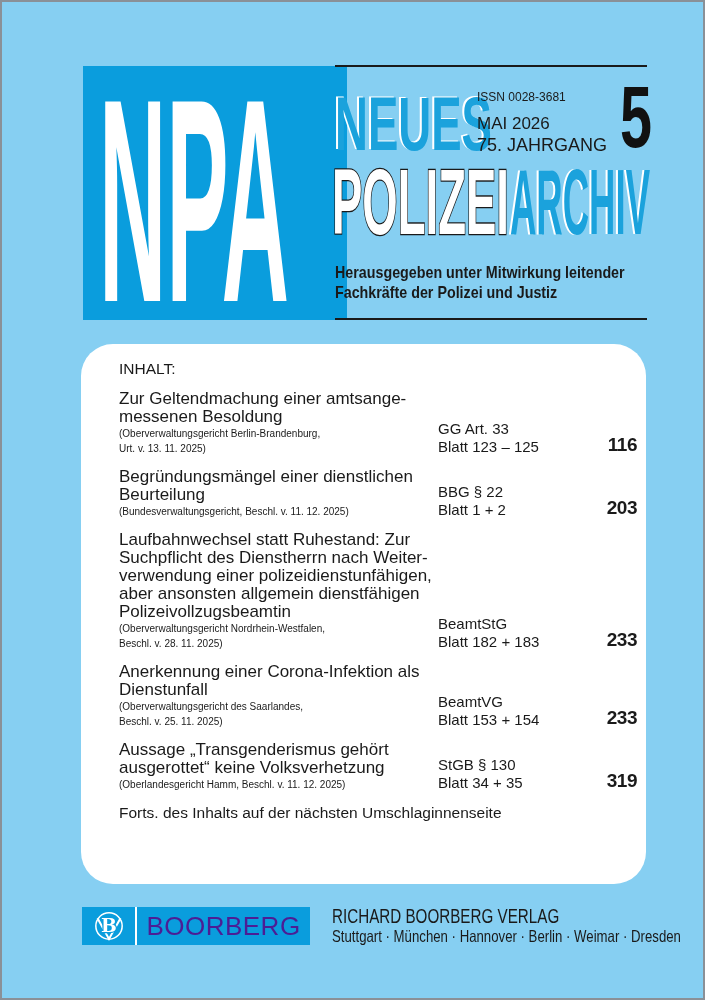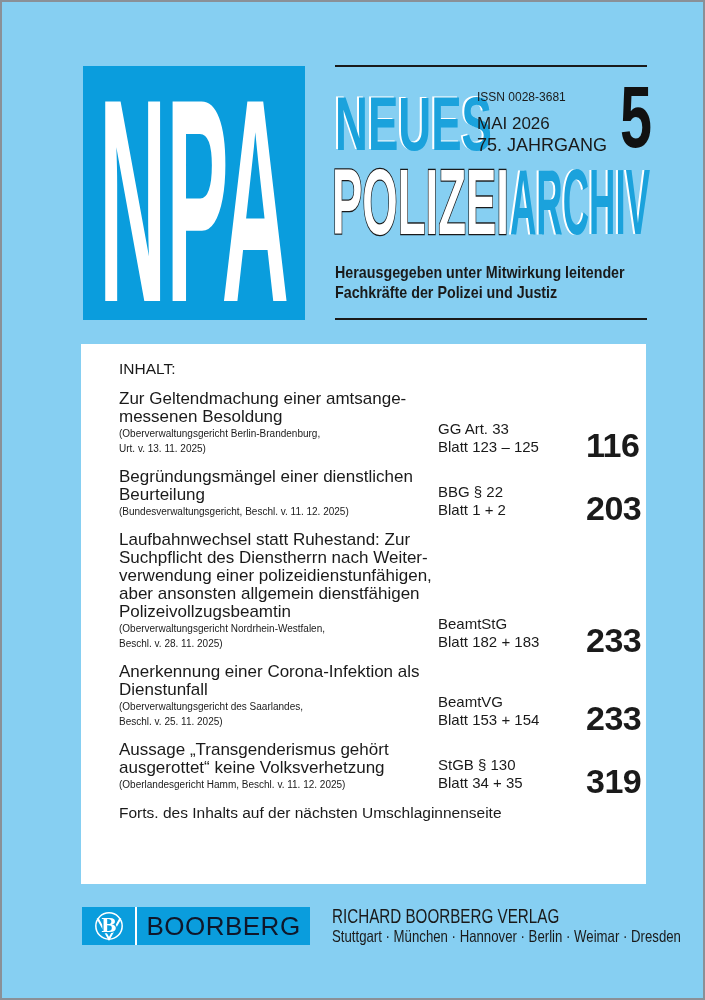--- a/index.html
+++ b/index.html
@@ -11,21 +11,21 @@
     background:var(--background, #86cff2);
     border:2px solid var(--page_border, #8a9097);
     font-family:"Liberation Sans", sans-serif;
     color:var(--ink, #1a1a1a);
     overflow:hidden;
   }
   .abs { position:absolute; }
 
   
   .npa-box {
-    left:81px; top:64px; width:222px; height:254px;
+    left:81px; top:64px; width:264px; height:254px;
     background:var(--brand_cyan, #0a9ddd);
   }
   .npa-box svg { display:block; }
   .svg-bold-text { font-family:"Liberation Sans", sans-serif; font-weight:700; }
 
   
   .rule { left:333px; width:312px; height:2px; background:#1a1a1a; }
   .rule-top { top:63px; }
   .rule-bottom { top:316px; }
   .issn { left:475px; top:88px; font-size:12px; white-space:nowrap; }
@@ -37,45 +37,46 @@
     transform:scaleX(0.84); transform-origin:left top;
     width:380px;
   }
 
   
   .content-box {
     left:79px; top:342px; width:565px; height:540px;
     background:#ffffff;
     box-sizing:border-box;
     padding:16px 9px 0 38px;
+    border-radius:32px;
   }
   .inhalt { font-size:15.5px; margin-bottom:12px; }
   .entry { display:grid; grid-template-columns:319px 148px 1fr; margin-bottom:12px; }
   .entry-title { font-size:17px; line-height:18px; white-space:pre-line; }
   .entry-court { font-size:10px; line-height:15px; margin-top:0; white-space:pre-line; }
   .entry-ref   { font-size:15px; line-height:18px; white-space:pre-line; align-self:end; }
   .entry-page  {
-    font-size:34px; font-weight:700; letter-spacing:-0.5px;
+    font-size:19px; font-weight:700; letter-spacing:-0.5px;
     line-height:22px; align-self:end; justify-self:end;
   }
   .forts-note { font-size:15.5px; margin-top:8px; }
 
   
   .boorberg-bar {
     left:80px; top:905px; width:228px; height:38px;
     background:var(--brand_cyan, #0a9ddd);
     display:flex; align-items:stretch;
   }
   .emblem-cell {
     width:53px; border-right:2px solid #ffffff;
     display:flex; align-items:center; justify-content:center;
   }
   .boorberg-word {
     flex:1; display:flex; align-items:center; justify-content:center;
-    color:#0f172a; font-size:26px; letter-spacing:0.5px;
+    color:#4c1d95; font-size:26px; letter-spacing:0.5px;
   }
   .pub-name {
     left:330px; top:903px; font-size:20px; white-space:nowrap;
     transform:scaleX(0.76); transform-origin:left top;
   }
   .pub-cities {
     left:330px; top:925px; font-size:16.5px; white-space:nowrap;
     transform:scaleX(0.80); transform-origin:left top;
   }
 </style>

